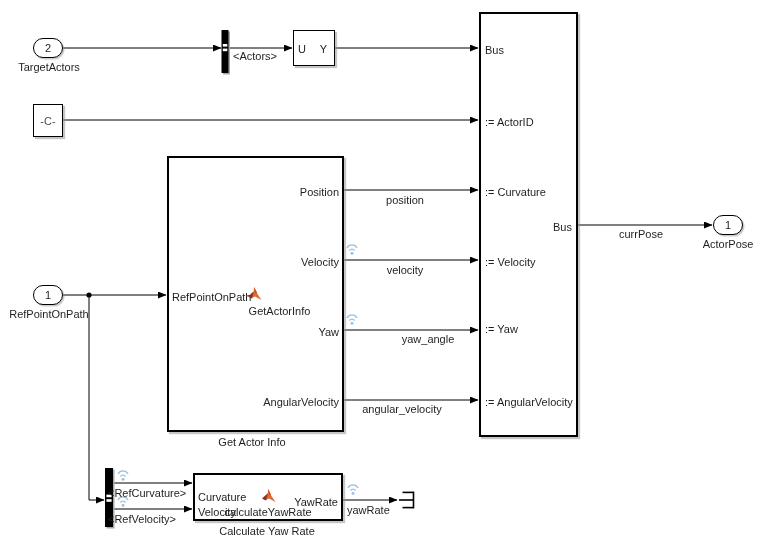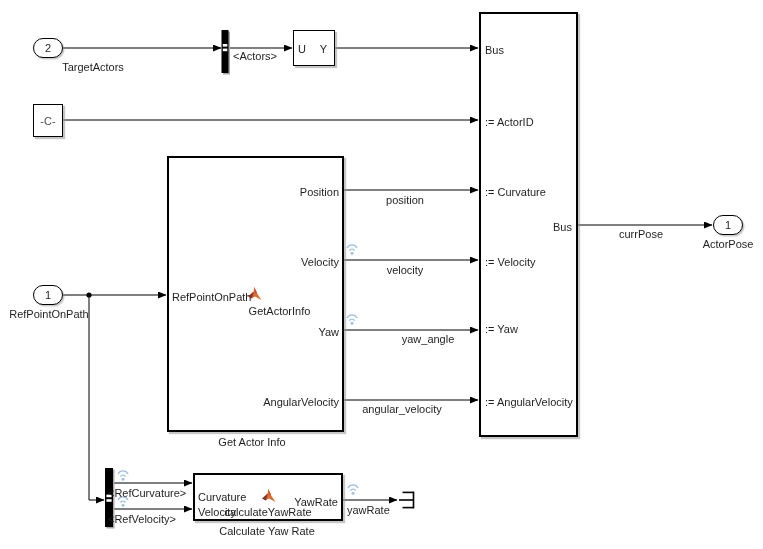--- a/index.html
+++ b/index.html
@@ -99,21 +99,21 @@
     <g transform="translate(347,481)">
       <path d="M1,7 A5.6,5.6 0 0 1 11,7" stroke="#9fc2e2" stroke-width="1.4" fill="none"></path>
       <path d="M3.4,9.6 A3,3 0 0 1 8.6,9.6" stroke="#9fc2e2" stroke-width="1.4" fill="none"></path>
       <circle cx="6" cy="12.3" r="1.5" fill="#9fc2e2"></circle>
     </g>
   </svg>
 
   <div class="oval" style="left:33px;top:38px;">
     <span>2</span>
   </div>
-  <div class="lbl center" style="left:49px;top:62px;margin-left:44px;">TargetActors</div>
+  <div class="lbl center" style="left:49px;top:62px;">TargetActors</div>
 
   <div class="lbl" style="left:233px;top:51px;">&lt;Actors&gt;</div>
 
   <div class="blk thin" style="left:293px;top:30px;width:42px;height:36px;">
     <div class="port-label in" style="top:12px;">U</div>
     <div class="port-label out" style="top:12px;right:7px;">Y</div>
   </div>
 
   <div class="blk thin" style="left:33px;top:104px;width:30px;height:33px;display:flex;align-items:center;justify-content:center;color:#4d4d4d;">
     <span>-C-</span>

